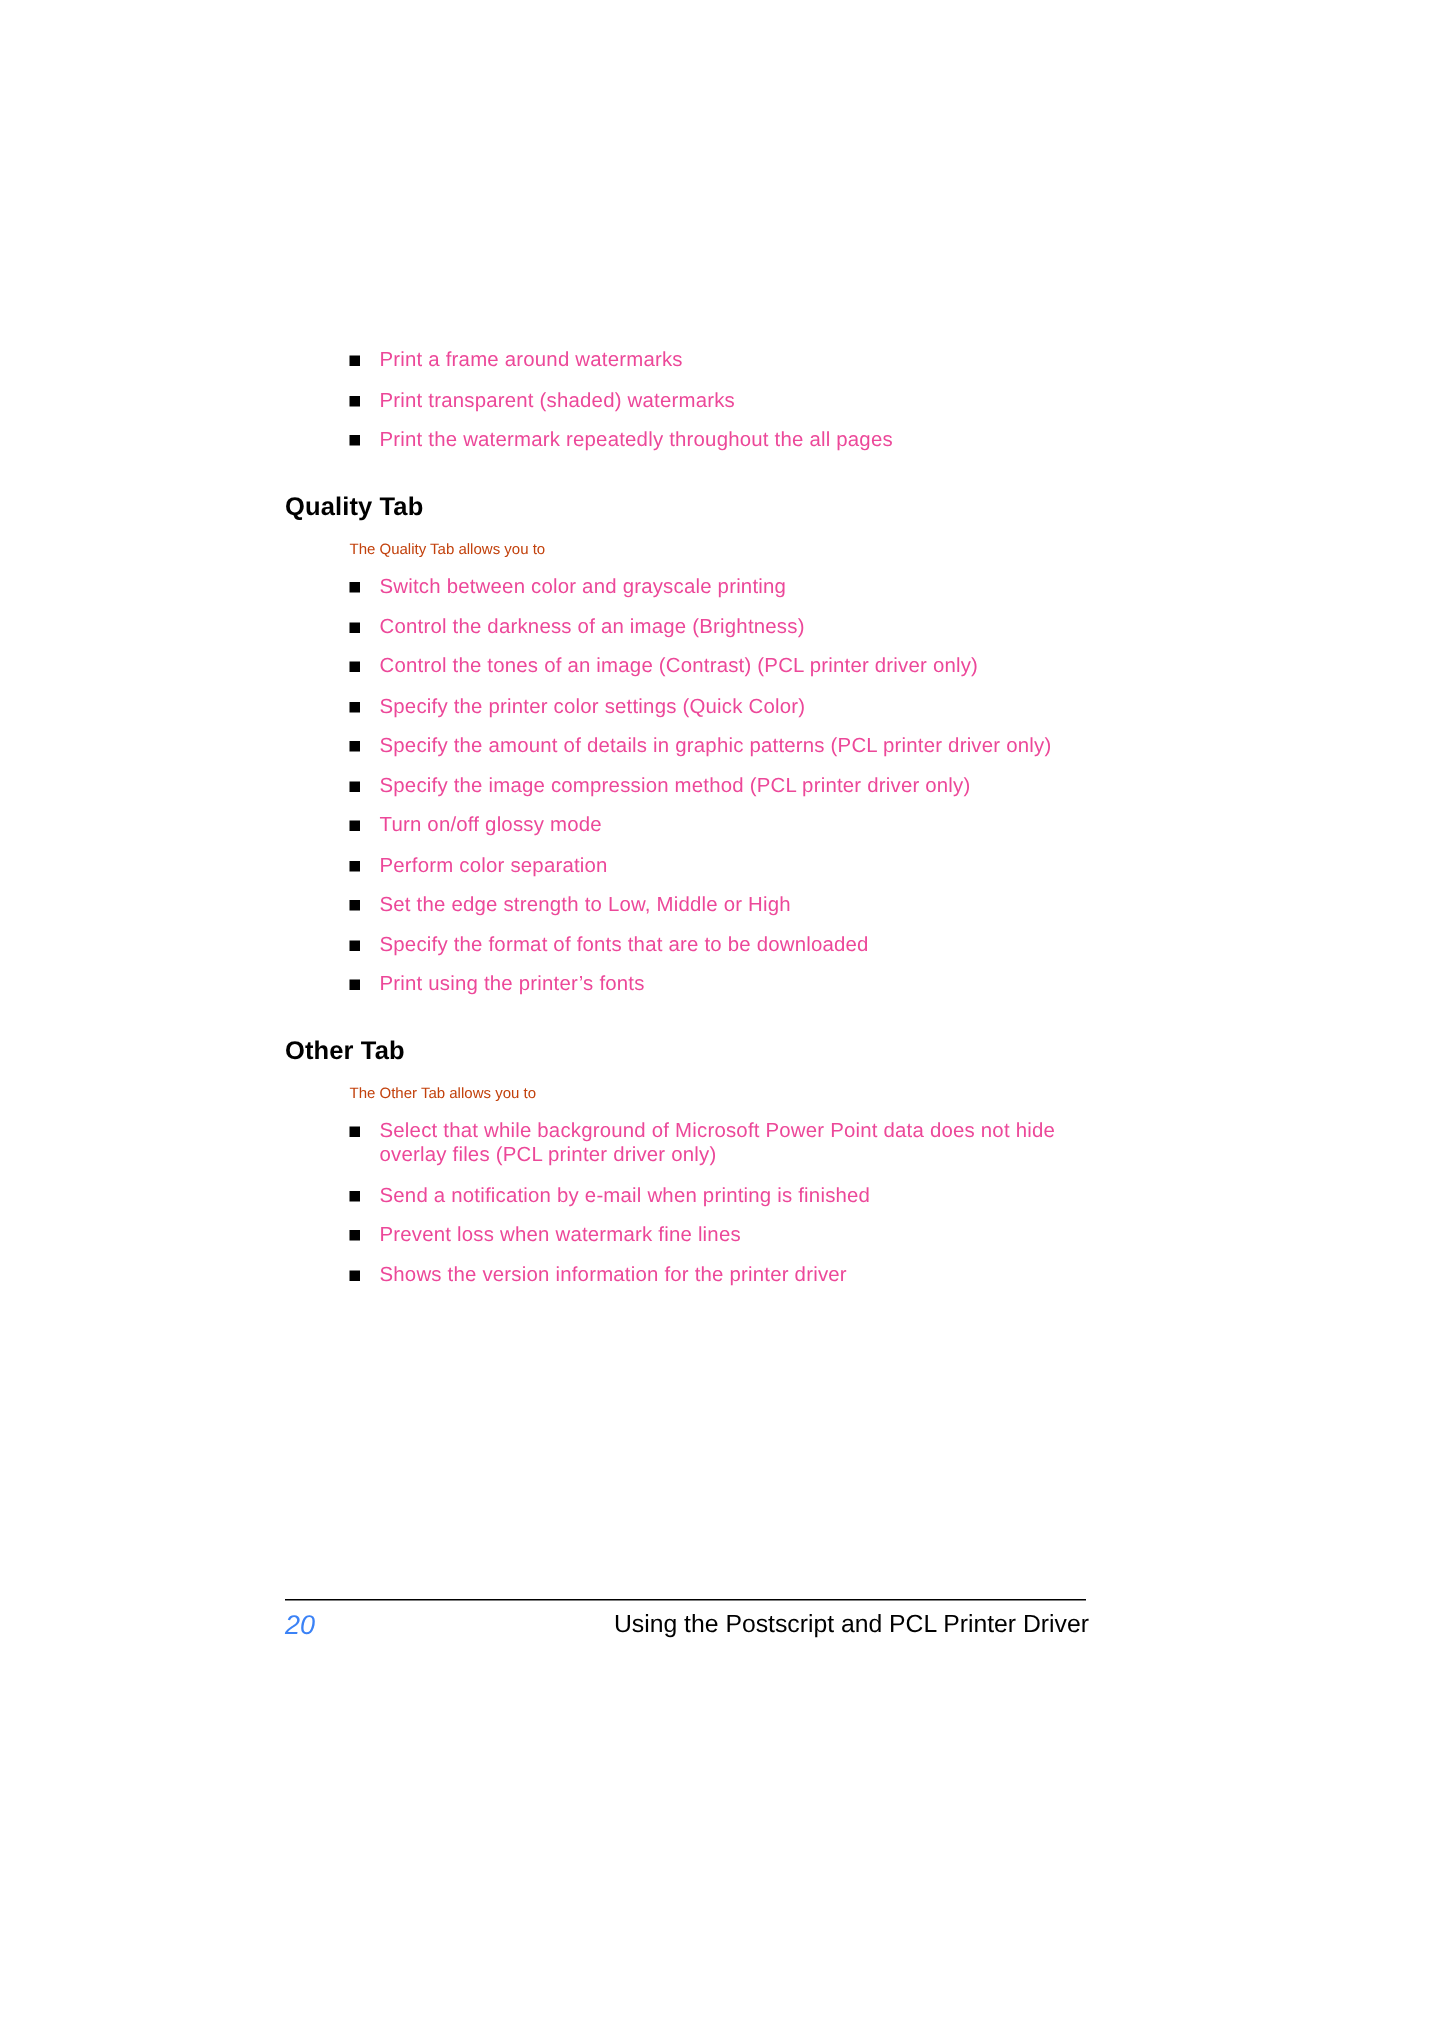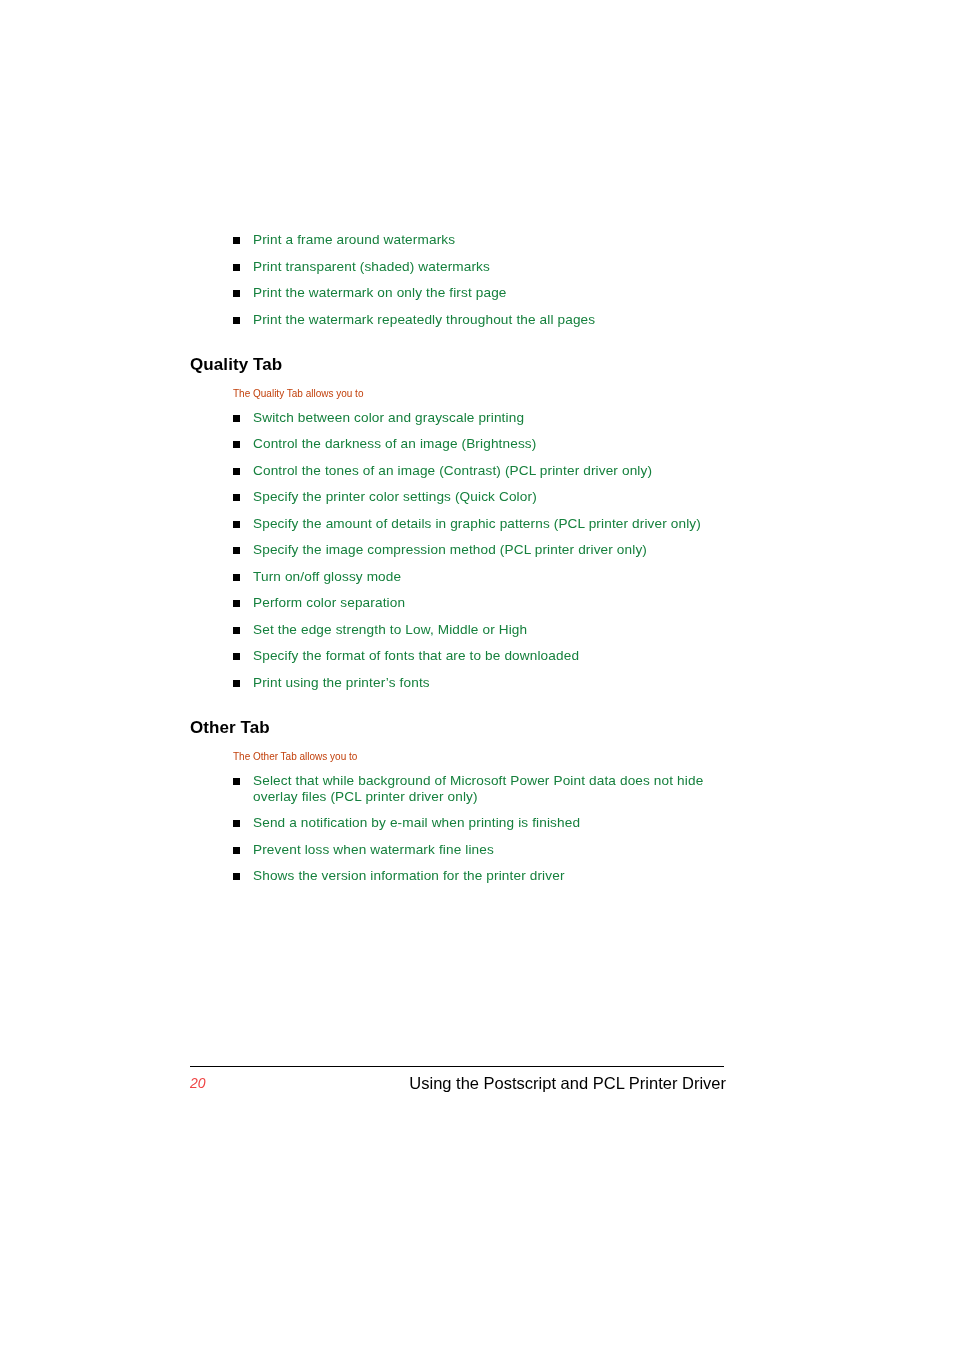--- a/index.html
+++ b/index.html
@@ -39,21 +39,21 @@
     padding: 0;
     list-style: none;
   }
   .bullet-item {
     position: relative;
     padding-left: 63px;
     margin: 0 0 10.5px 0;
     font-size: 13.6px;
     line-height: 16px;
     letter-spacing: 0.01em;
-    color: #15803d;
+    color: #ec4899;
   }
   .bullet-item:last-child {
     margin-bottom: 0;
   }
   .bullet-square {
     position: absolute;
     left: 43px;
     top: 5px;
     width: 7px;
     height: 7px;
@@ -106,24 +106,24 @@
   }
   .footer-row {
     position: relative;
     height: 32px;
     margin-top: 4px;
   }
   .footer-page-number {
     position: absolute;
     left: 0;
     top: 0;
-    font-size: 14px;
+    font-size: 18px;
     font-style: italic;
     line-height: 24px;
-    color: #ef4444;
+    color: #3b82f6;
   }
   .footer-title {
     position: absolute;
     right: -2px;
     top: 0;
     font-size: 16.5px;
     line-height: 24px;
     white-space: nowrap;
     color: #000;
   }
@@ -139,24 +139,20 @@
         <li class="bullet-item">
           <span class="bullet-square"></span>
           <span class="bullet-text">Print a frame around watermarks</span>
         </li>
         <li class="bullet-item">
           <span class="bullet-square"></span>
           <span class="bullet-text">Print transparent (shaded) watermarks</span>
         </li>
         <li class="bullet-item">
           <span class="bullet-square"></span>
-          <span class="bullet-text">Print the watermark on only the first page</span>
-        </li>
-        <li class="bullet-item">
-          <span class="bullet-square"></span>
           <span class="bullet-text">Print the watermark repeatedly throughout the all pages</span>
         </li>
       </ul>
 
     <div id="sections">
         <div>
           <div class="gap-before-heading"></div>
           <h2 class="section-heading">Quality Tab</h2>
           <div class="gap-after-heading"></div>
           <p class="section-intro">The Quality Tab allows you to</p>

